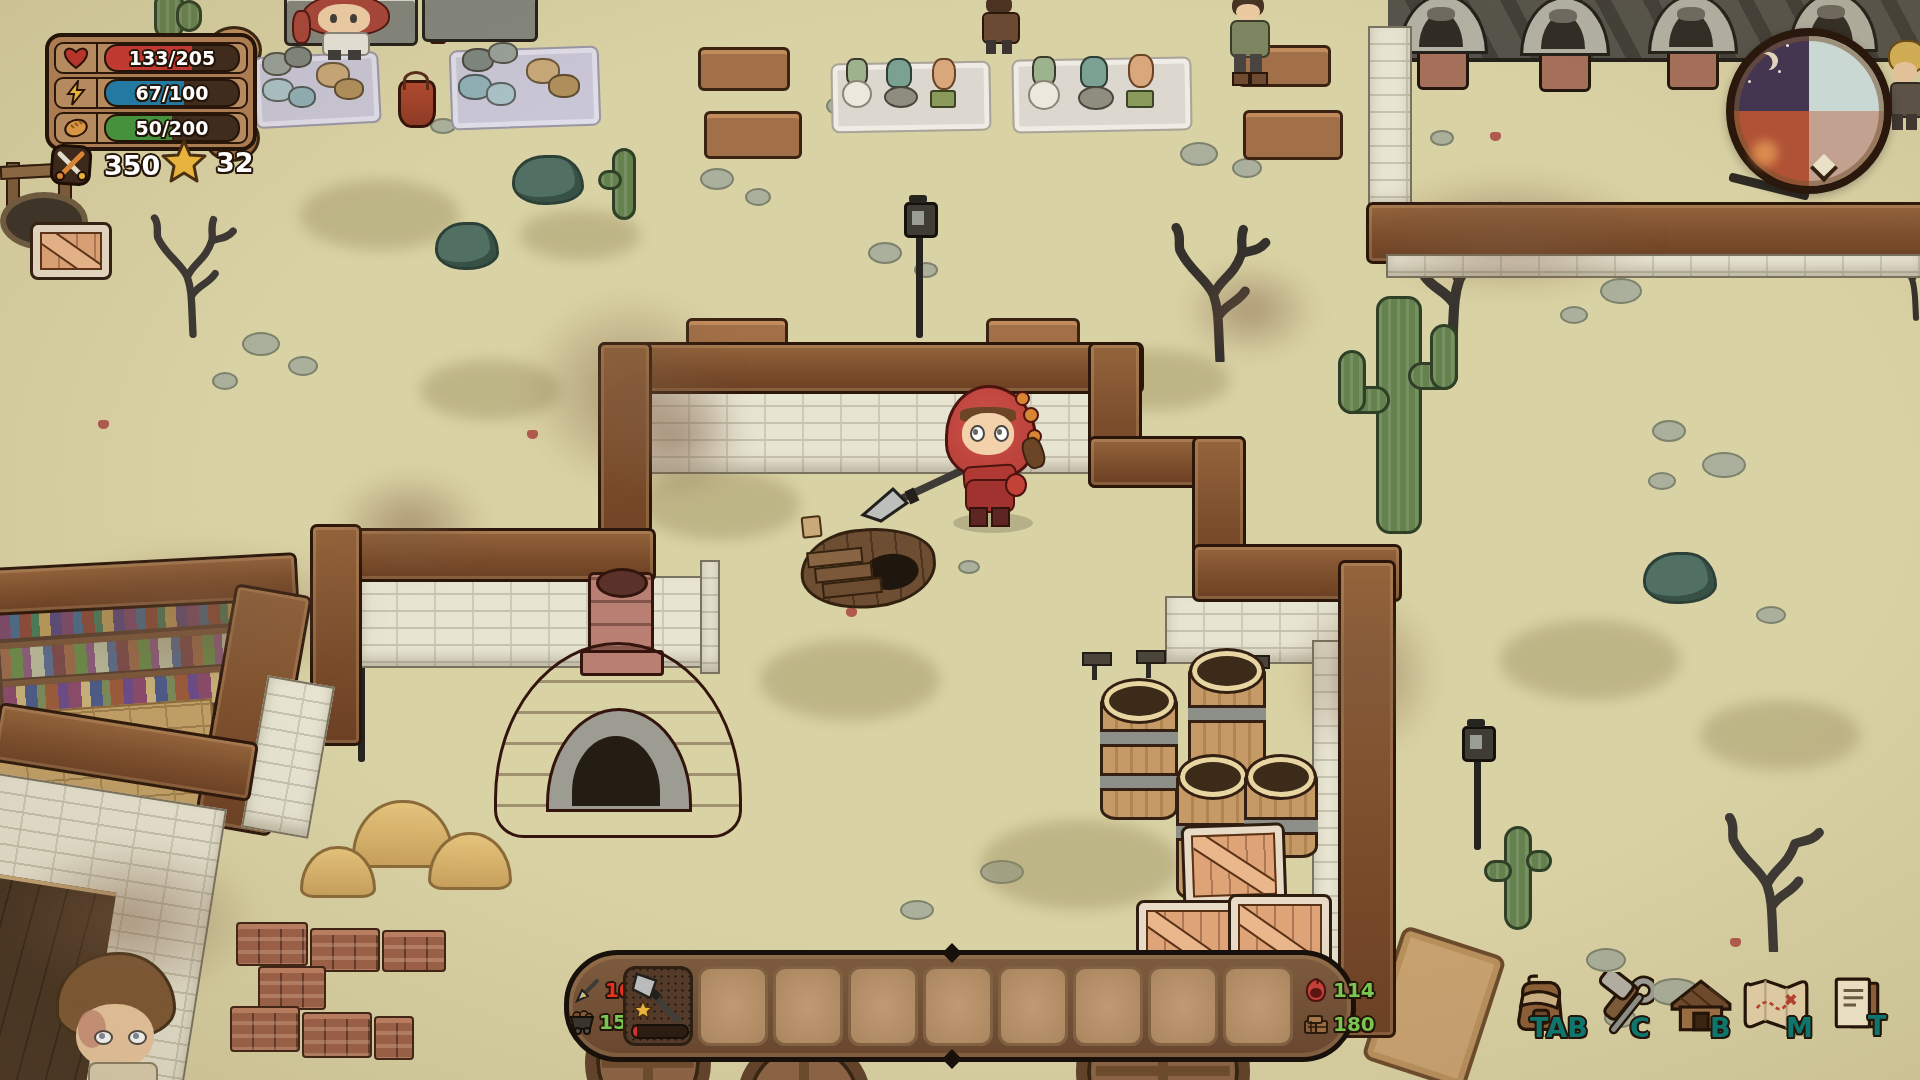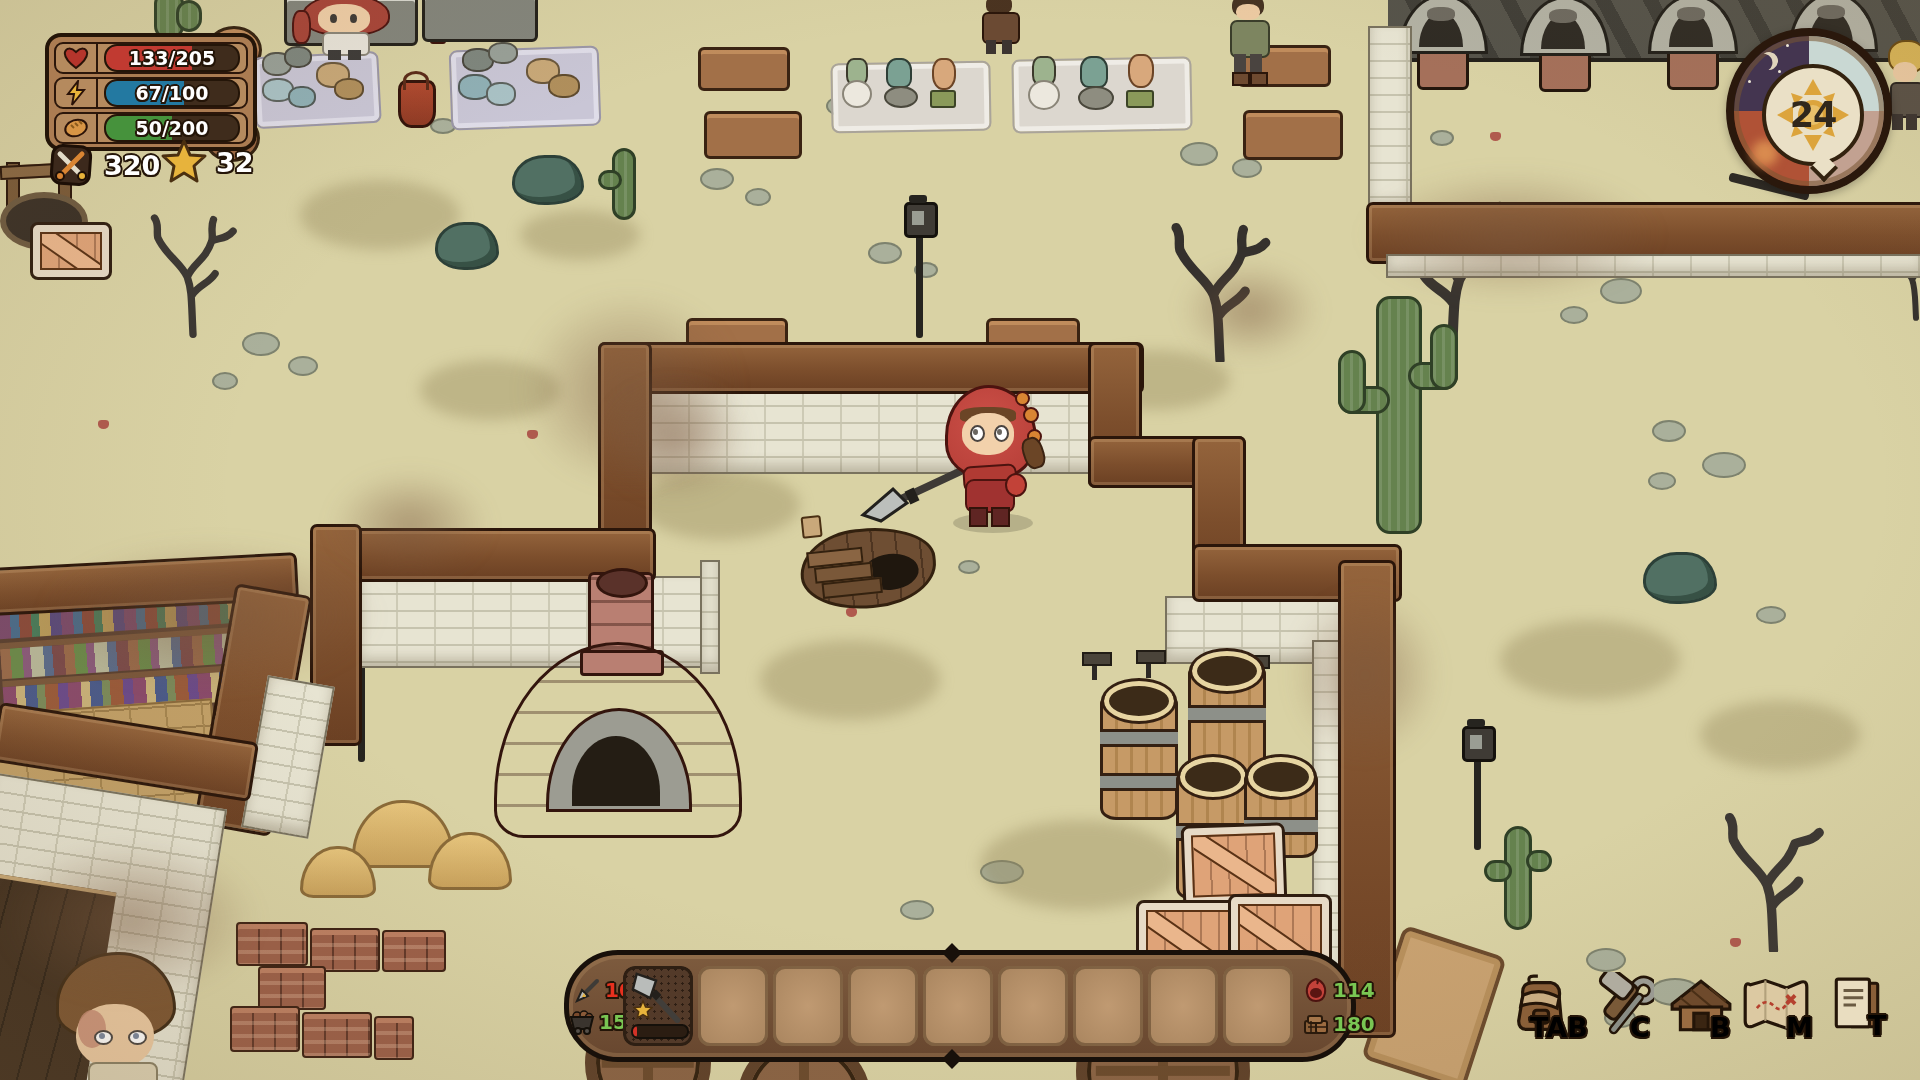--- a/index.html
+++ b/index.html
@@ -1,20 +1,20 @@
 <!DOCTYPE html>
 <html><head>
 <meta charset="utf-8">
 <style>
   html,body{margin:0;padding:0;background:#222}
   .stage{position:relative;width:1920px;height:1080px;overflow:hidden;background:#d9d2a4;font-family:"DejaVu Sans",sans-serif}
   .a{position:absolute}
   
   .otx{font-weight:800;color:#fff;text-shadow:2px 0 0 #241508,-2px 0 0 #241508,0 2px 0 #241508,0 -2px 0 #241508,1.5px 1.5px 0 #241508,-1.5px -1.5px 0 #241508,1.5px -1.5px 0 #241508,-1.5px 1.5px 0 #241508}
-  .green{color:#79c653}.red{color:#e8301e}.cream{color:#000000;font-size:27px}
+  .green{color:#79c653}.red{color:#e8301e}.cream{color:#0f766e;font-size:27px}
   
   .cap{position:absolute;background:linear-gradient(180deg,#94643c,#7c4e2c 55%,#6b4023);border:3px solid #2b160a;border-radius:7px;box-shadow:inset 0 0 0 3px rgba(235,200,150,.22);z-index:3}
   .brick{position:absolute;background-color:#e7e4d2;background-image:repeating-linear-gradient(180deg,transparent 0 15px,#c6c3ae 15px 17px),repeating-linear-gradient(90deg,transparent 0 36px,#cdcab5 36px 38px);border:2px solid #79725e;box-shadow:inset 0 -8px 12px rgba(90,75,50,.28);z-index:3}
   
   .bench{position:absolute;background:#a27048;border:3px solid #3a2312;border-radius:6px;box-shadow:inset 0 4px 0 #c08c5c;z-index:2}
   .mat{position:absolute;background:#dcd7cf;border:5px solid #efece6;outline:2px solid #aaa49a;border-radius:6px;z-index:2}
   .oremat{position:absolute;background:#c9c6d6;border:5px solid #dfdde9;outline:2px solid #9a96a8;border-radius:6px;z-index:2}
   .rock{position:absolute;border-radius:45%;border:2px solid rgba(30,20,10,.55)}
   .stall{position:absolute;background:#83857c;border:3px solid #23201a;border-radius:6px;box-shadow:inset 0 8px 0 #d9dad2;z-index:2}
   .redbit{position:absolute;width:12px;height:16px;background:#a2402e;border:2px solid #3a120a;border-radius:3px}
@@ -474,52 +474,35 @@
   </div>
 
   <div class="a hud" style="left:48px;top:142px;display:flex;align-items:center;gap:10px">
     <svg width="46" height="46" viewBox="0 0 46 46">
         <rect x="4" y="4" width="38" height="38" rx="10" fill="#3c291c" stroke="#1d0f06" stroke-width="3" transform="rotate(4 23 23)"></rect>
         <line x1="12" y1="12" x2="34" y2="34" stroke="#e2dbc8" stroke-width="5" stroke-linecap="round"></line>
         <line x1="34" y1="12" x2="12" y2="34" stroke="#d98533" stroke-width="5" stroke-linecap="round"></line>
         <circle cx="12" cy="34" r="4" fill="#d98533" stroke="#1d0f06" stroke-width="2"></circle>
         <circle cx="34" cy="34" r="4" fill="#e8b33a" stroke="#1d0f06" stroke-width="2"></circle>
       </svg>
-    <span class="otx" style="font-size:27px">320</span>
+    <span class="otx" style="font-size:27px">350</span>
   </div>
   <div class="a hud" style="left:160px;top:138px;display:flex;align-items:center;gap:8px">
     <svg width="48" height="48" viewBox="0 0 48 48">
         <polygon points="24,3 30,17 45,18 34,28 37,43 24,35 11,43 14,28 3,18 18,17" fill="#e7b33c" stroke="#4a2f10" stroke-width="3" stroke-linejoin="round"></polygon>
       </svg>
     <span class="otx" style="font-size:27px">32</span>
   </div>
 
   <div class="a hud clock">
     <div class="crescent"></div>
     <div class="stardot" style="left:52px;top:8px"></div>
     <div class="stardot" style="left:14px;top:44px"></div>
     <div class="stardot" style="left:44px;top:34px"></div>
     <div class="glow"></div>
-    <div class="bubble">
-      <svg style="position:absolute;left:7px;top:7px" width="80" height="80" viewBox="0 0 80 80">
-          <g fill="#dca43c">
-            <polygon points="40,4 31,20 49,20"></polygon>
-            <polygon points="40,76 31,60 49,60"></polygon>
-            <polygon points="4,40 20,31 20,49"></polygon>
-            <polygon points="76,40 60,31 60,49"></polygon>
-            <polygon points="62,18 50,22 58,30"></polygon>
-            <polygon points="18,18 30,22 22,30"></polygon>
-            <polygon points="62,62 50,58 58,50"></polygon>
-            <polygon points="18,62 30,58 22,50"></polygon>
-            <circle cx="40" cy="40" r="15"></circle>
-          </g>
-          <circle cx="40" cy="40" r="10" fill="#e9c06a"></circle>
-        </svg>
-      <div class="daynum">24</div>
-    </div>
     <div class="tail"></div>
   </div>
 
   <div class="a hud slotbar">
     <div class="notch" style="left:376px;top:-9px"></div>
     <div class="notch" style="left:376px;bottom:-9px"></div>
     <div class="cnt" style="left:6px;top:22px">
       <svg width="26" height="26" viewBox="0 0 26 26">
           <line x1="22" y1="4" x2="8" y2="18" stroke="#3e3b37" stroke-width="4" stroke-linecap="round"></line>
           <polygon points="2,24 7,13 13,19" fill="#b9bcba" stroke="#22201d" stroke-width="2"></polygon>

